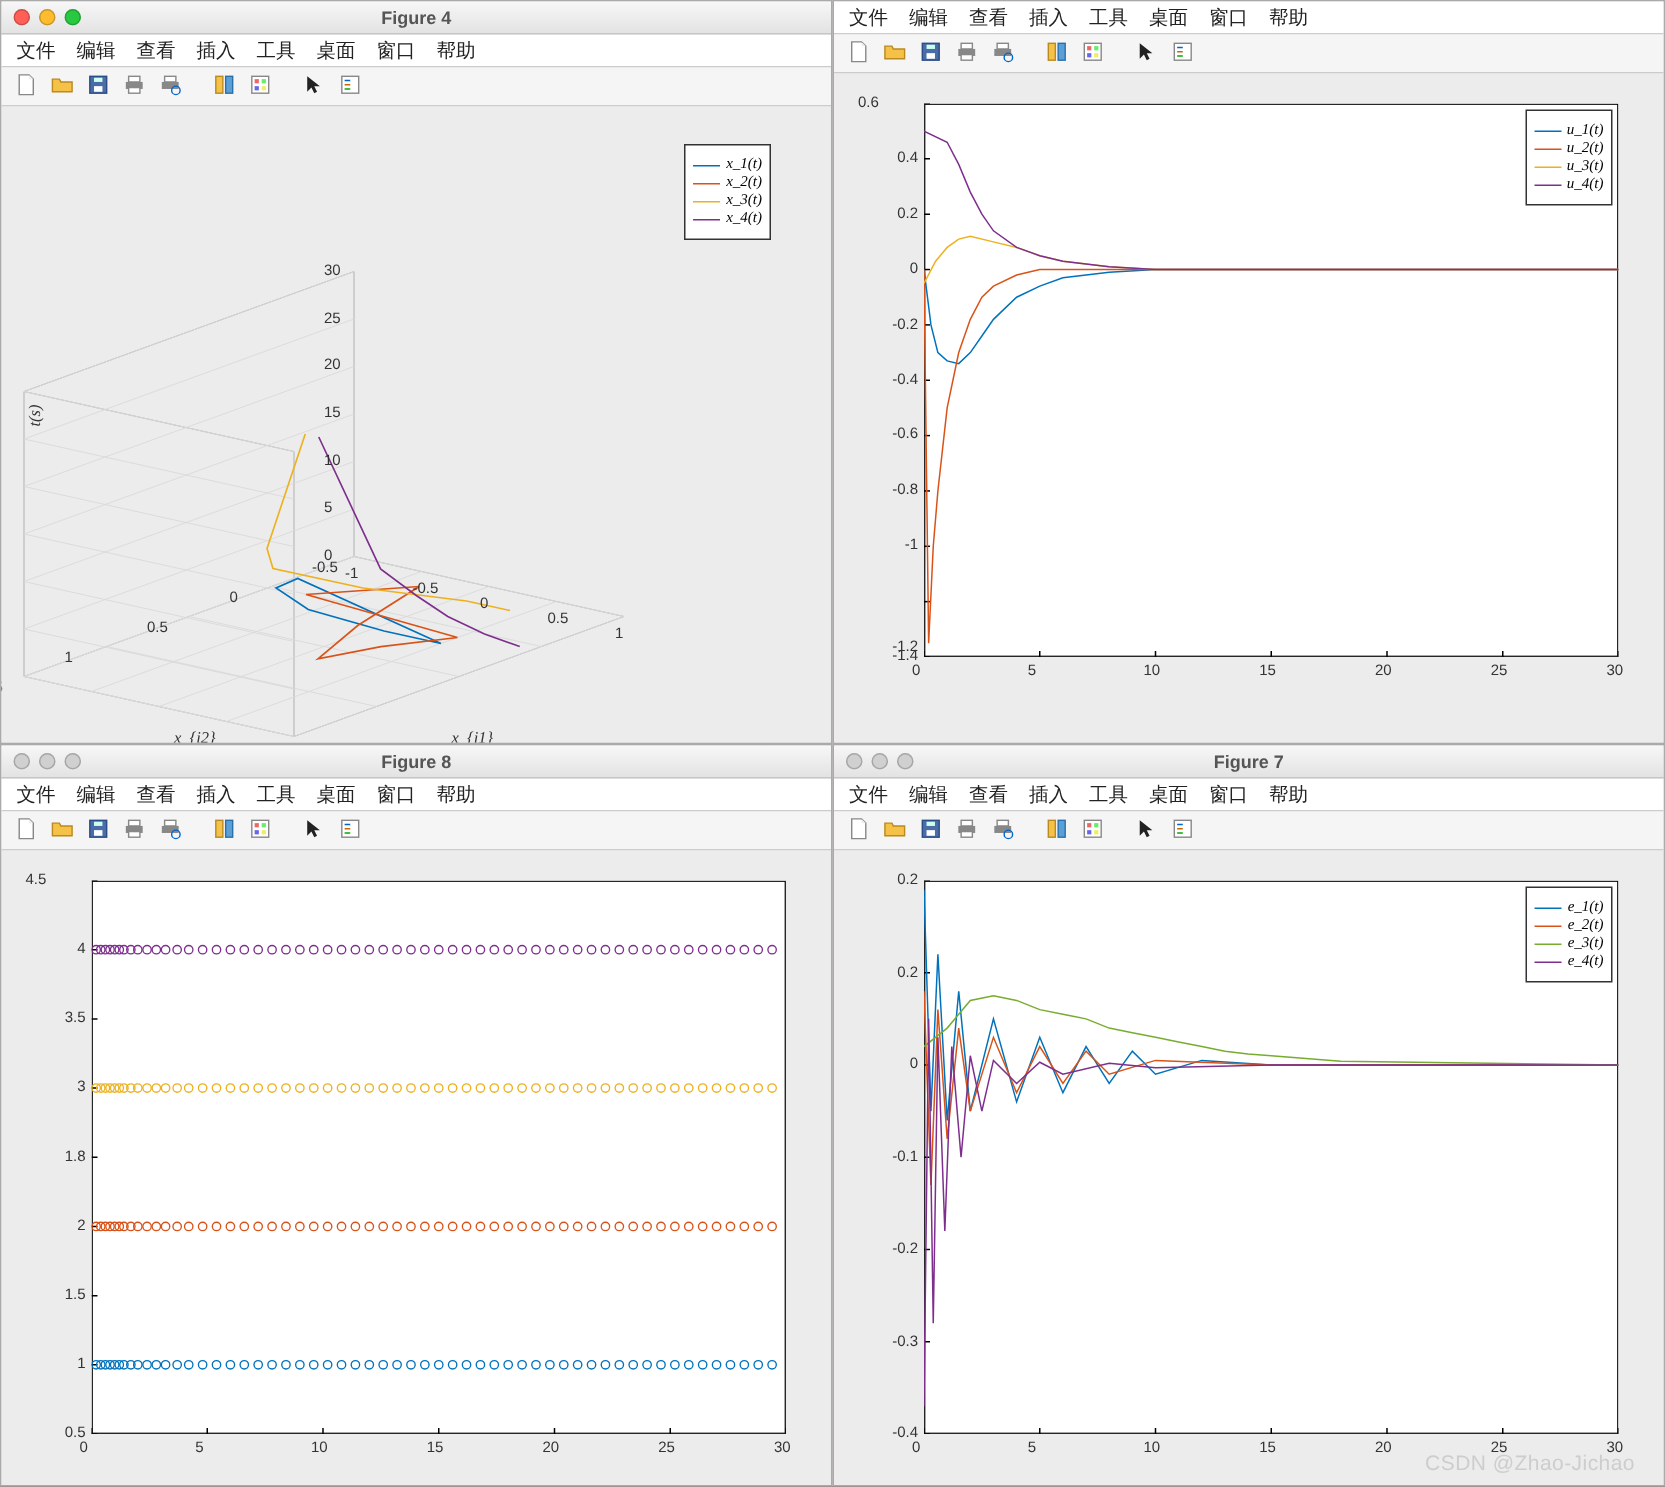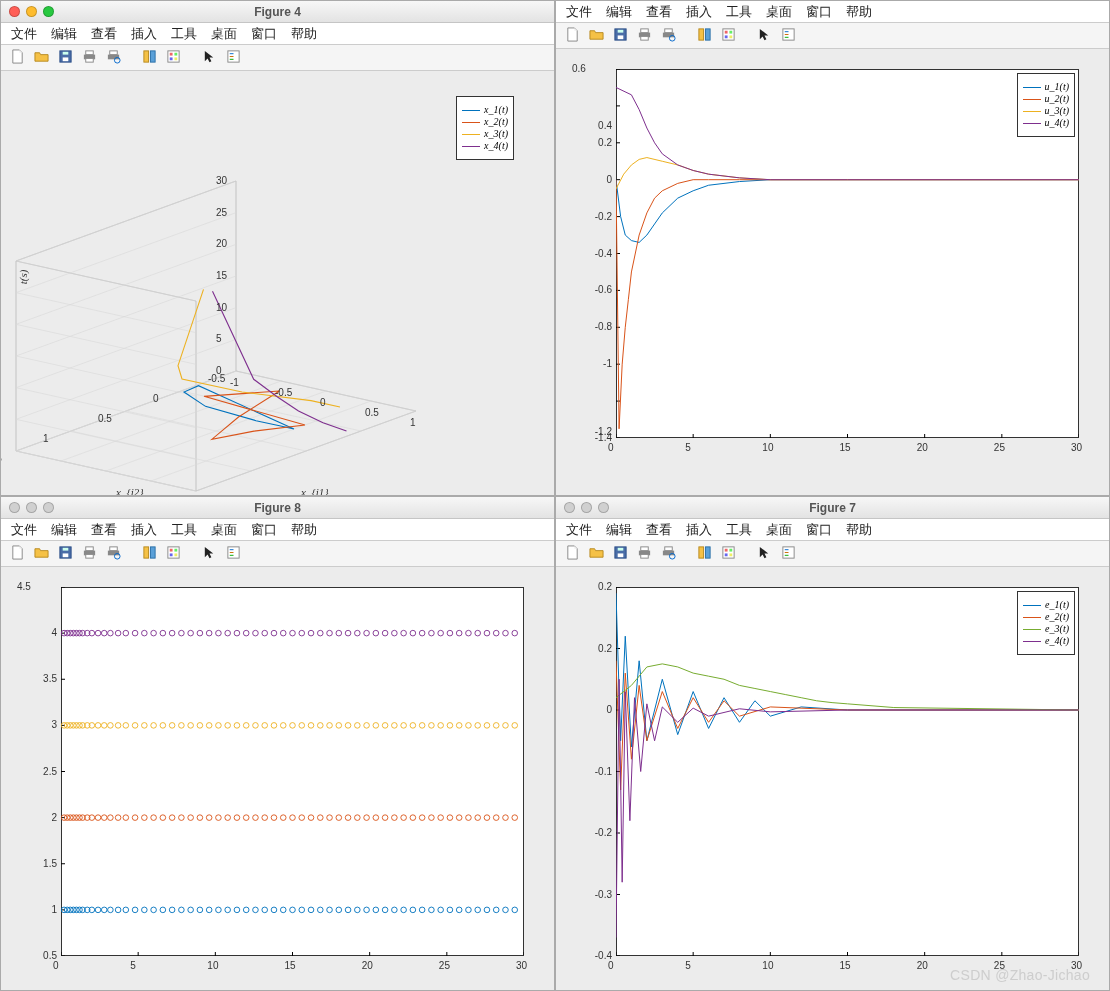--- a/index.html
+++ b/index.html
@@ -283,21 +283,21 @@
         <div class="tick" style="left: 515px; top: 393px;">30</div>
         <div class="tick" style="right: 497px; top: 383px; text-align: right; width: 40px; left: 16px;">-1.4</div>
         <div class="tick" style="right: 497px; top: 346.1px; text-align: right; width: 40px; left: 16px; margin-top: 31px;">-1.2</div>
         <div class="tick" style="right: 497px; top: 309.2px; text-align: right; width: 40px; left: 16px;">-1</div>
         <div class="tick" style="right: 497px; top: 272.3px; text-align: right; width: 40px; left: 16px;">-0.8</div>
         <div class="tick" style="right: 497px; top: 235.4px; text-align: right; width: 40px; left: 16px;">-0.6</div>
         <div class="tick" style="right: 497px; top: 198.5px; text-align: right; width: 40px; left: 16px;">-0.4</div>
         <div class="tick" style="right: 497px; top: 161.6px; text-align: right; width: 40px; left: 16px;">-0.2</div>
         <div class="tick" style="right: 497px; top: 124.7px; text-align: right; width: 40px; left: 16px;">0</div>
         <div class="tick" style="right: 497px; top: 87.8px; text-align: right; width: 40px; left: 16px;">0.2</div>
-        <div class="tick" style="right: 497px; top: 50.9px; text-align: right; width: 40px; left: 16px; margin-top: 20px;">0.4</div>
+        <div class="tick" style="right: 497px; top: 50.9px; text-align: right; width: 40px; left: 16px;">0.4</div>
         <div class="tick" style="right: 497px; top: 14px; width: 40px; left: 16px;">0.6</div>
         <div class="legend" style="right: 34px; top: 24px;">
           <div class="row">
             <div class="swatch" style="border-color: rgb(0, 114, 189);"></div>
             <span>u_1(t)</span>
           </div>
           <div class="row">
             <div class="swatch" style="border-color: rgb(217, 83, 25);"></div>
             <span>u_2(t)</span>
           </div>
@@ -645,21 +645,21 @@
         <div class="tick" style="left: 129.167px; top: 393px;">5</div>
         <div class="tick" style="left: 206.333px; top: 393px;">10</div>
         <div class="tick" style="left: 283.5px; top: 393px;">15</div>
         <div class="tick" style="left: 360.667px; top: 393px;">20</div>
         <div class="tick" style="left: 437.833px; top: 393px;">25</div>
         <div class="tick" style="left: 515px; top: 393px;">30</div>
         <div class="tick" style="right: 497px; top: 383px; text-align: right; width: 40px; left: 16px;">0.5</div>
         <div class="tick" style="right: 497px; top: 336.875px; text-align: right; width: 40px; left: 16px;">1</div>
         <div class="tick" style="right: 497px; top: 290.75px; text-align: right; width: 40px; left: 16px;">1.5</div>
         <div class="tick" style="right: 497px; top: 244.625px; text-align: right; width: 40px; left: 16px;">2</div>
-        <div class="tick" style="right: 497px; top: 198.5px; text-align: right; width: 40px; left: 16px;">2.5</div>
+        <div class="tick" style="right: 497px; top: 198.5px; text-align: right; width: 40px; left: 16px;">1.8</div>
         <div class="tick" style="right: 497px; top: 152.375px; text-align: right; width: 40px; left: 16px;">3</div>
         <div class="tick" style="right: 497px; top: 106.25px; text-align: right; width: 40px; left: 16px;">3.5</div>
         <div class="tick" style="right: 497px; top: 60.125px; text-align: right; width: 40px; left: 16px;">4</div>
         <div class="tick" style="right: 497px; top: 14px; text-align: left; width: 40px; left: 16px;">4.5</div>
       </div>
     </div>
     <div class="fig-window">
       <div class="titlebar">
         <div class="traffic">
           <div class="dot gray"></div>

